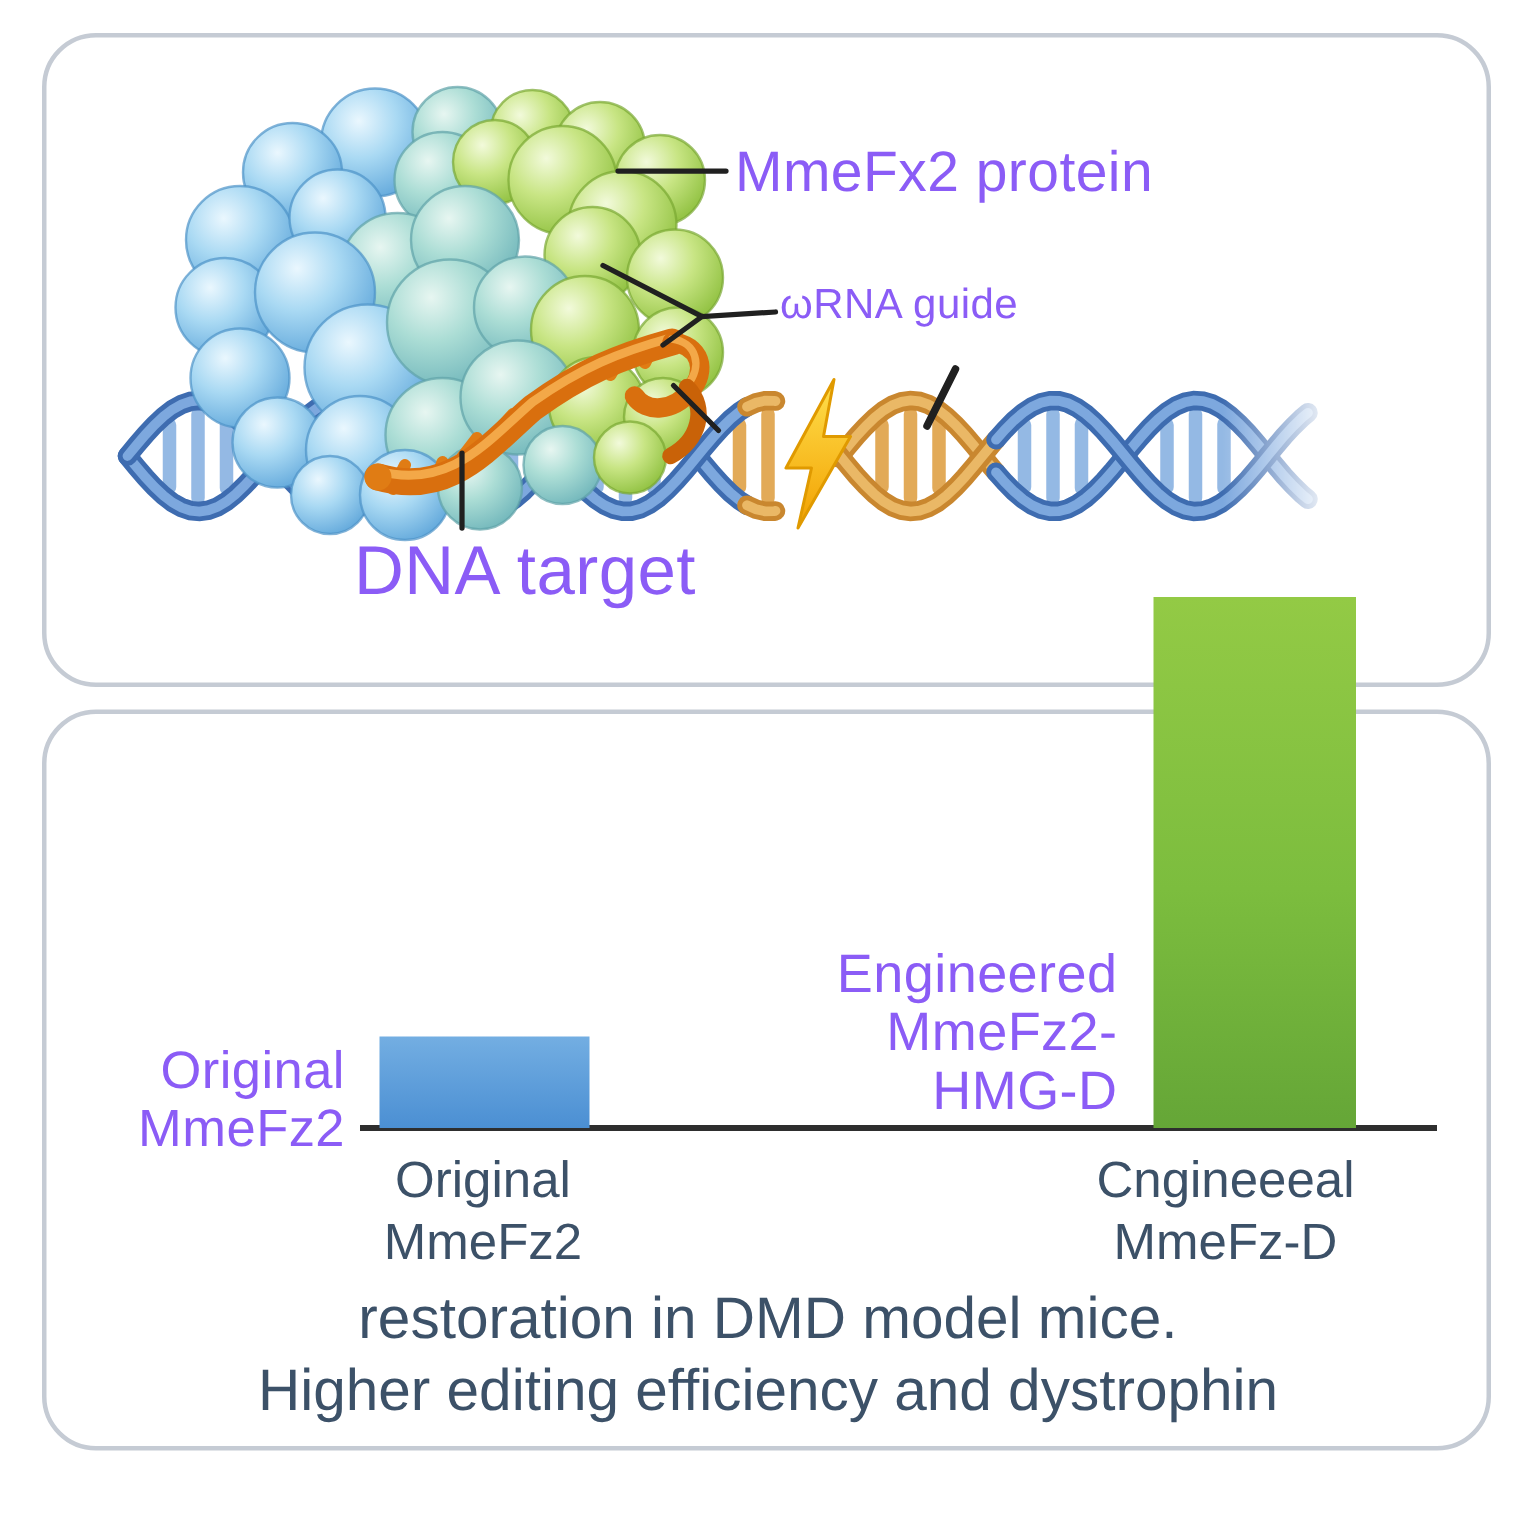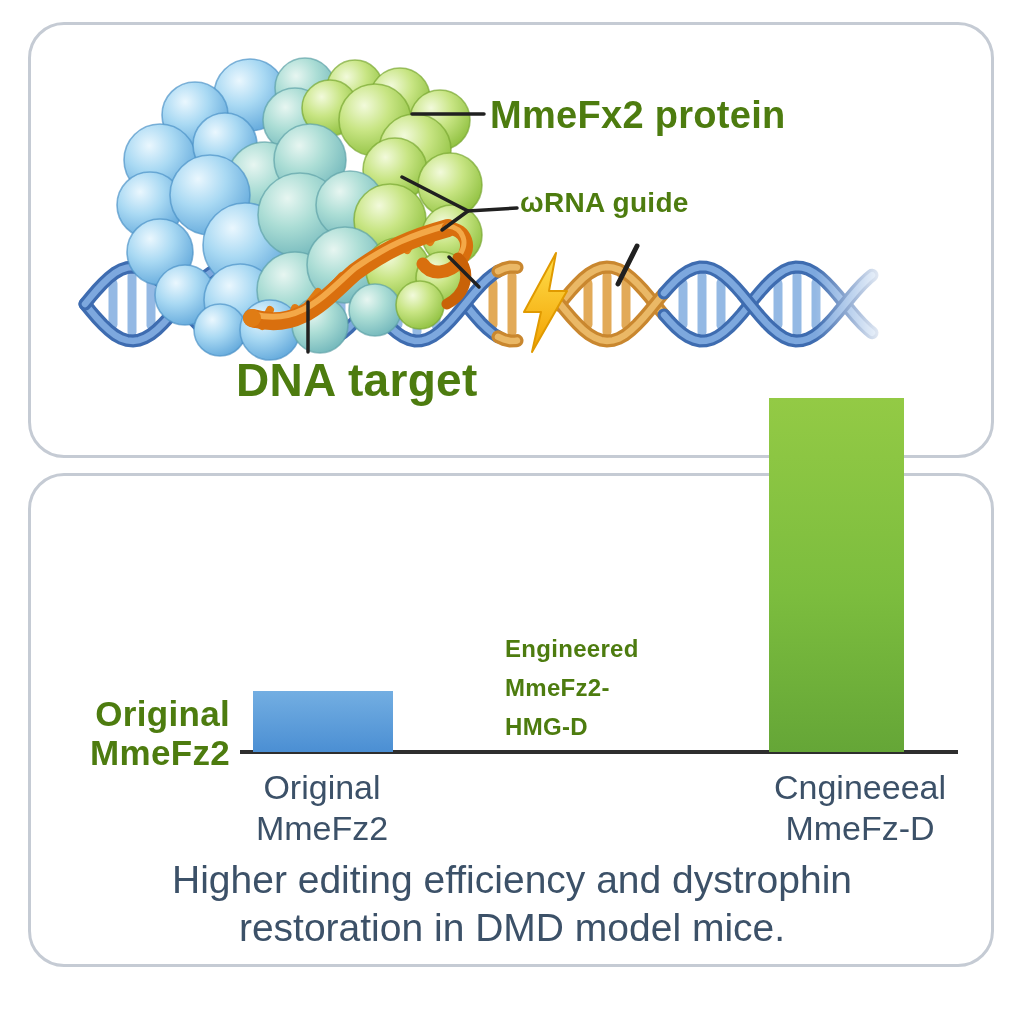--- a/index.html
+++ b/index.html
@@ -14,32 +14,32 @@
   #panel-top{left:28px;top:22px;width:966px;height:436px}
   #panel-bottom{left:28px;top:473px;width:966px;height:494px}
   #mech-svg{position:absolute;left:0;top:0;z-index:2;pointer-events:none}
   .bar{position:absolute;z-index:3}
   #bar-blue{left:253px;top:691px;width:140px;height:61px;
     background:linear-gradient(180deg,#73aee2 0%,#4b8fd3 100%)}
   #bar-green{left:769px;top:398px;width:135px;height:354px;
     background:linear-gradient(180deg,#93ca45 0%,#7cbd3e 55%,#65a637 100%)}
   #axis-line{position:absolute;left:240px;top:750px;width:718px;height:4px;
     background:#2e2e2e;z-index:2}
-  .h-label{position:absolute;color:#4d7c0f;font-weight:700;z-index:4;letter-spacing:.3px}
+  .h-label{position:absolute;color:#8b5cf6;font-weight:400;z-index:4;letter-spacing:.3px}
   #protein-label{left:490px;top:94px;font-size:38px}
   #rna-label{left:520px;top:187px;font-size:28px}
   #dna-label{left:236px;top:353px;font-size:46px}
   #bar-left-label{left:40px;top:694px;width:190px;text-align:right;
     font-size:35px;line-height:39px;white-space:pre-line}
-  #bar-right-label{left:505px;top:629px;width:240px;text-align:left;
-    font-size:24px;line-height:39px;white-space:pre-line}
+  #bar-right-label{left:505px;top:629px;width:240px;text-align:right;
+    font-size:36px;line-height:39px;white-space:pre-line}
   .tick{position:absolute;color:#3c5168;font-size:34px;line-height:41px;
     text-align:center;white-space:pre-line;z-index:4}
   #tick-left{left:227px;top:767px;width:190px}
-  #tick-right{left:755px;top:767px;width:210px}
+  #tick-right{left:712px;top:767px;width:210px}
   #caption{position:absolute;left:92px;top:856px;width:840px;text-align:center;
     color:#3c5168;font-size:39px;line-height:48px;z-index:4}
 </style>
 </head>
 <body>
 
 <div class="panel" id="panel-top"></div>
 <div class="panel" id="panel-bottom"></div>
 
 <svg id="mech-svg" width="1024" height="1024" viewBox="0 0 1024 1024">
@@ -185,15 +185,15 @@
 <div class="h-label" id="bar-right-label">Engineered
 MmeFz2-
 HMG-D</div>
 
 <div class="tick" id="tick-left">Original
 MmeFz2</div>
 <div class="tick" id="tick-right">Cngineeeal
 MmeFz-D</div>
 
 <div id="caption">
+  <div>restoration in DMD model mice.</div>
   <div>Higher editing efficiency and dystrophin</div>
-  <div>restoration in DMD model mice.</div>
 </div>
 
 </body></html>

